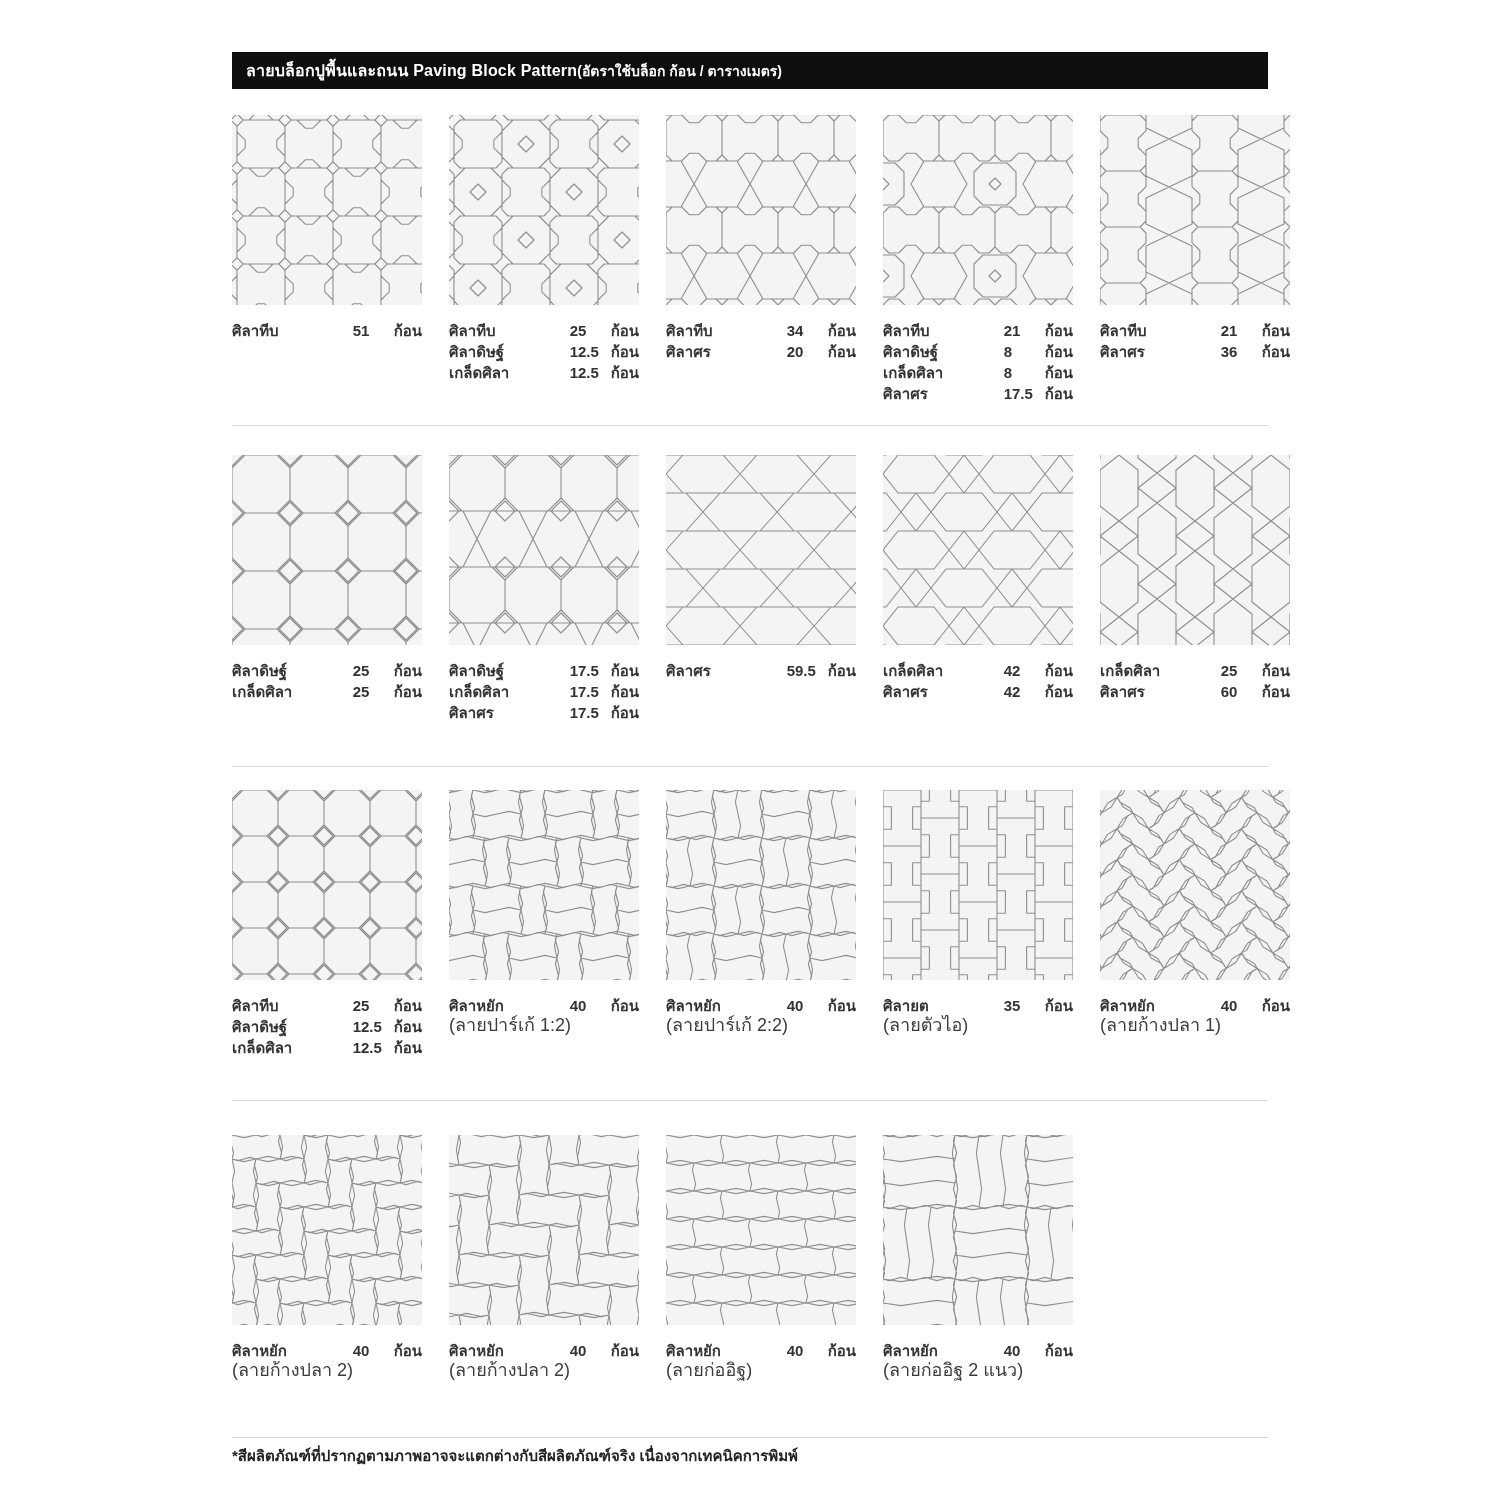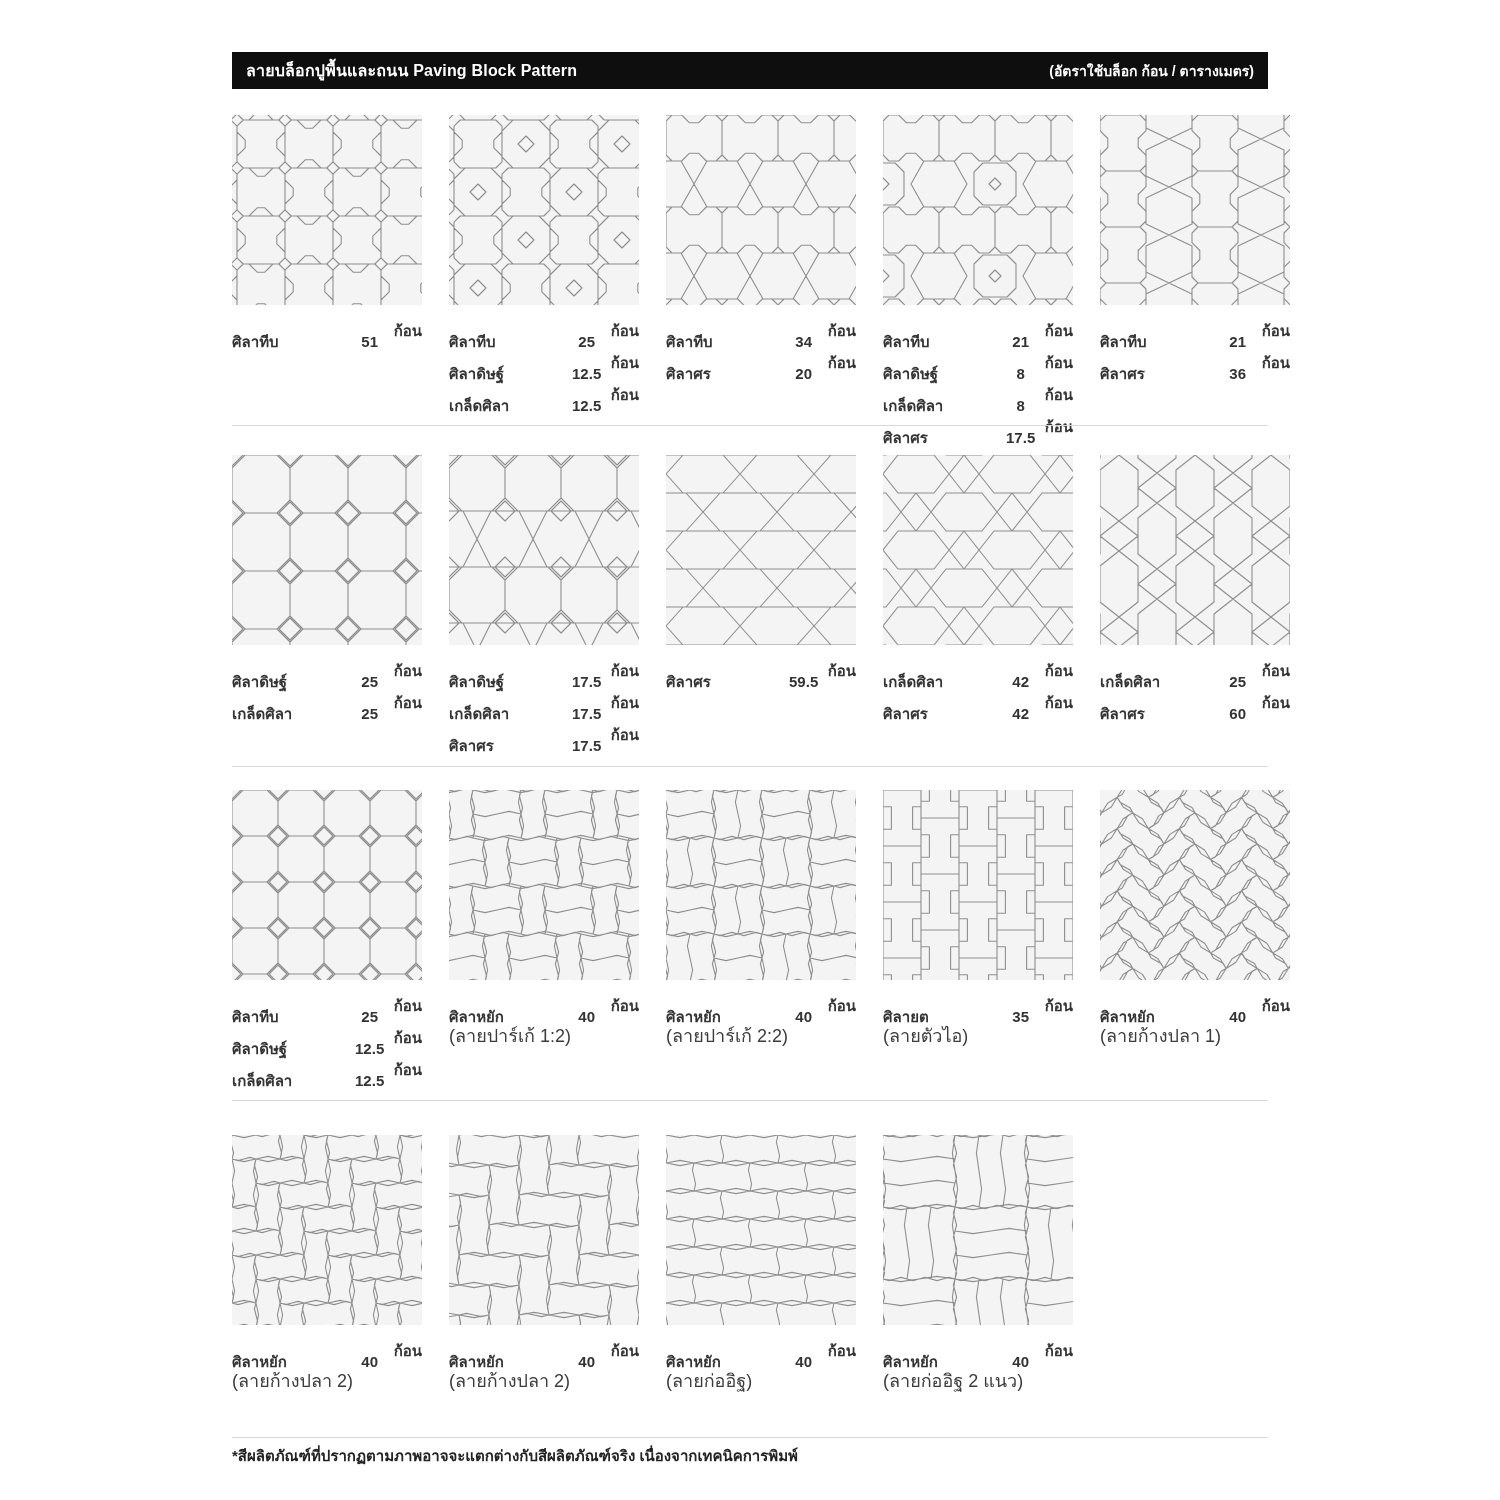--- a/index.html
+++ b/index.html
@@ -1,30 +1,30 @@
 <!DOCTYPE html>
 <html><head>
 <meta charset="utf-8">
 <style>
   html,body{margin:0;padding:0;background:#ffffff;}
   .page{position:relative;width:1500px;height:1500px;background:#ffffff;overflow:hidden;
         font-family:"Liberation Sans",sans-serif;}
   header{position:absolute;left:232px;top:52px;width:1036px;height:37px;background:#0e0e0e;
-         color:#ffffff;display:flex;align-items:center;justify-content:space-between;
+         color:#ffffff;display:flex;align-items:center;justify-content:flex-start;
          padding:0 14px;box-sizing:border-box;font-size:16px;}
   .hdr-left{font-weight:bold;letter-spacing:.2px;}
   .hdr-right{font-size:14px;font-weight:bold;}
   .row{position:absolute;left:232px;width:1036px;display:grid;
        grid-template-columns:repeat(5,190px);column-gap:27px;}
   .cell{width:190px;}
   .swatch{width:190px;height:190px;background:#f4f4f5;line-height:0;}
   .labels{margin-top:15px;}
   .line{display:flex;align-items:baseline;font-size:15px;font-weight:bold;color:#333333;line-height:21px;}
   .qt{margin-left:auto;display:flex;}
-  .num{min-width:34px;text-align:center;margin-right:7px;margin-top:11px;}
+  .num{min-width:34px;text-align:left;margin-right:7px;}
   .sub{font-weight:normal;font-size:18px;color:#3c3c3c;line-height:19px;}
   .sep{position:absolute;left:232px;width:1036px;height:1px;background:#d8d8d8;}
   .footnote{position:absolute;left:232px;top:1444px;font-size:15px;font-weight:bold;color:#222222;}
 </style>
 </head>
 <body>
 
 <div class="page">
   <header>
     <div class="hdr-left">ลายบล็อกปูพื้นและถนน Paving Block Pattern</div>

